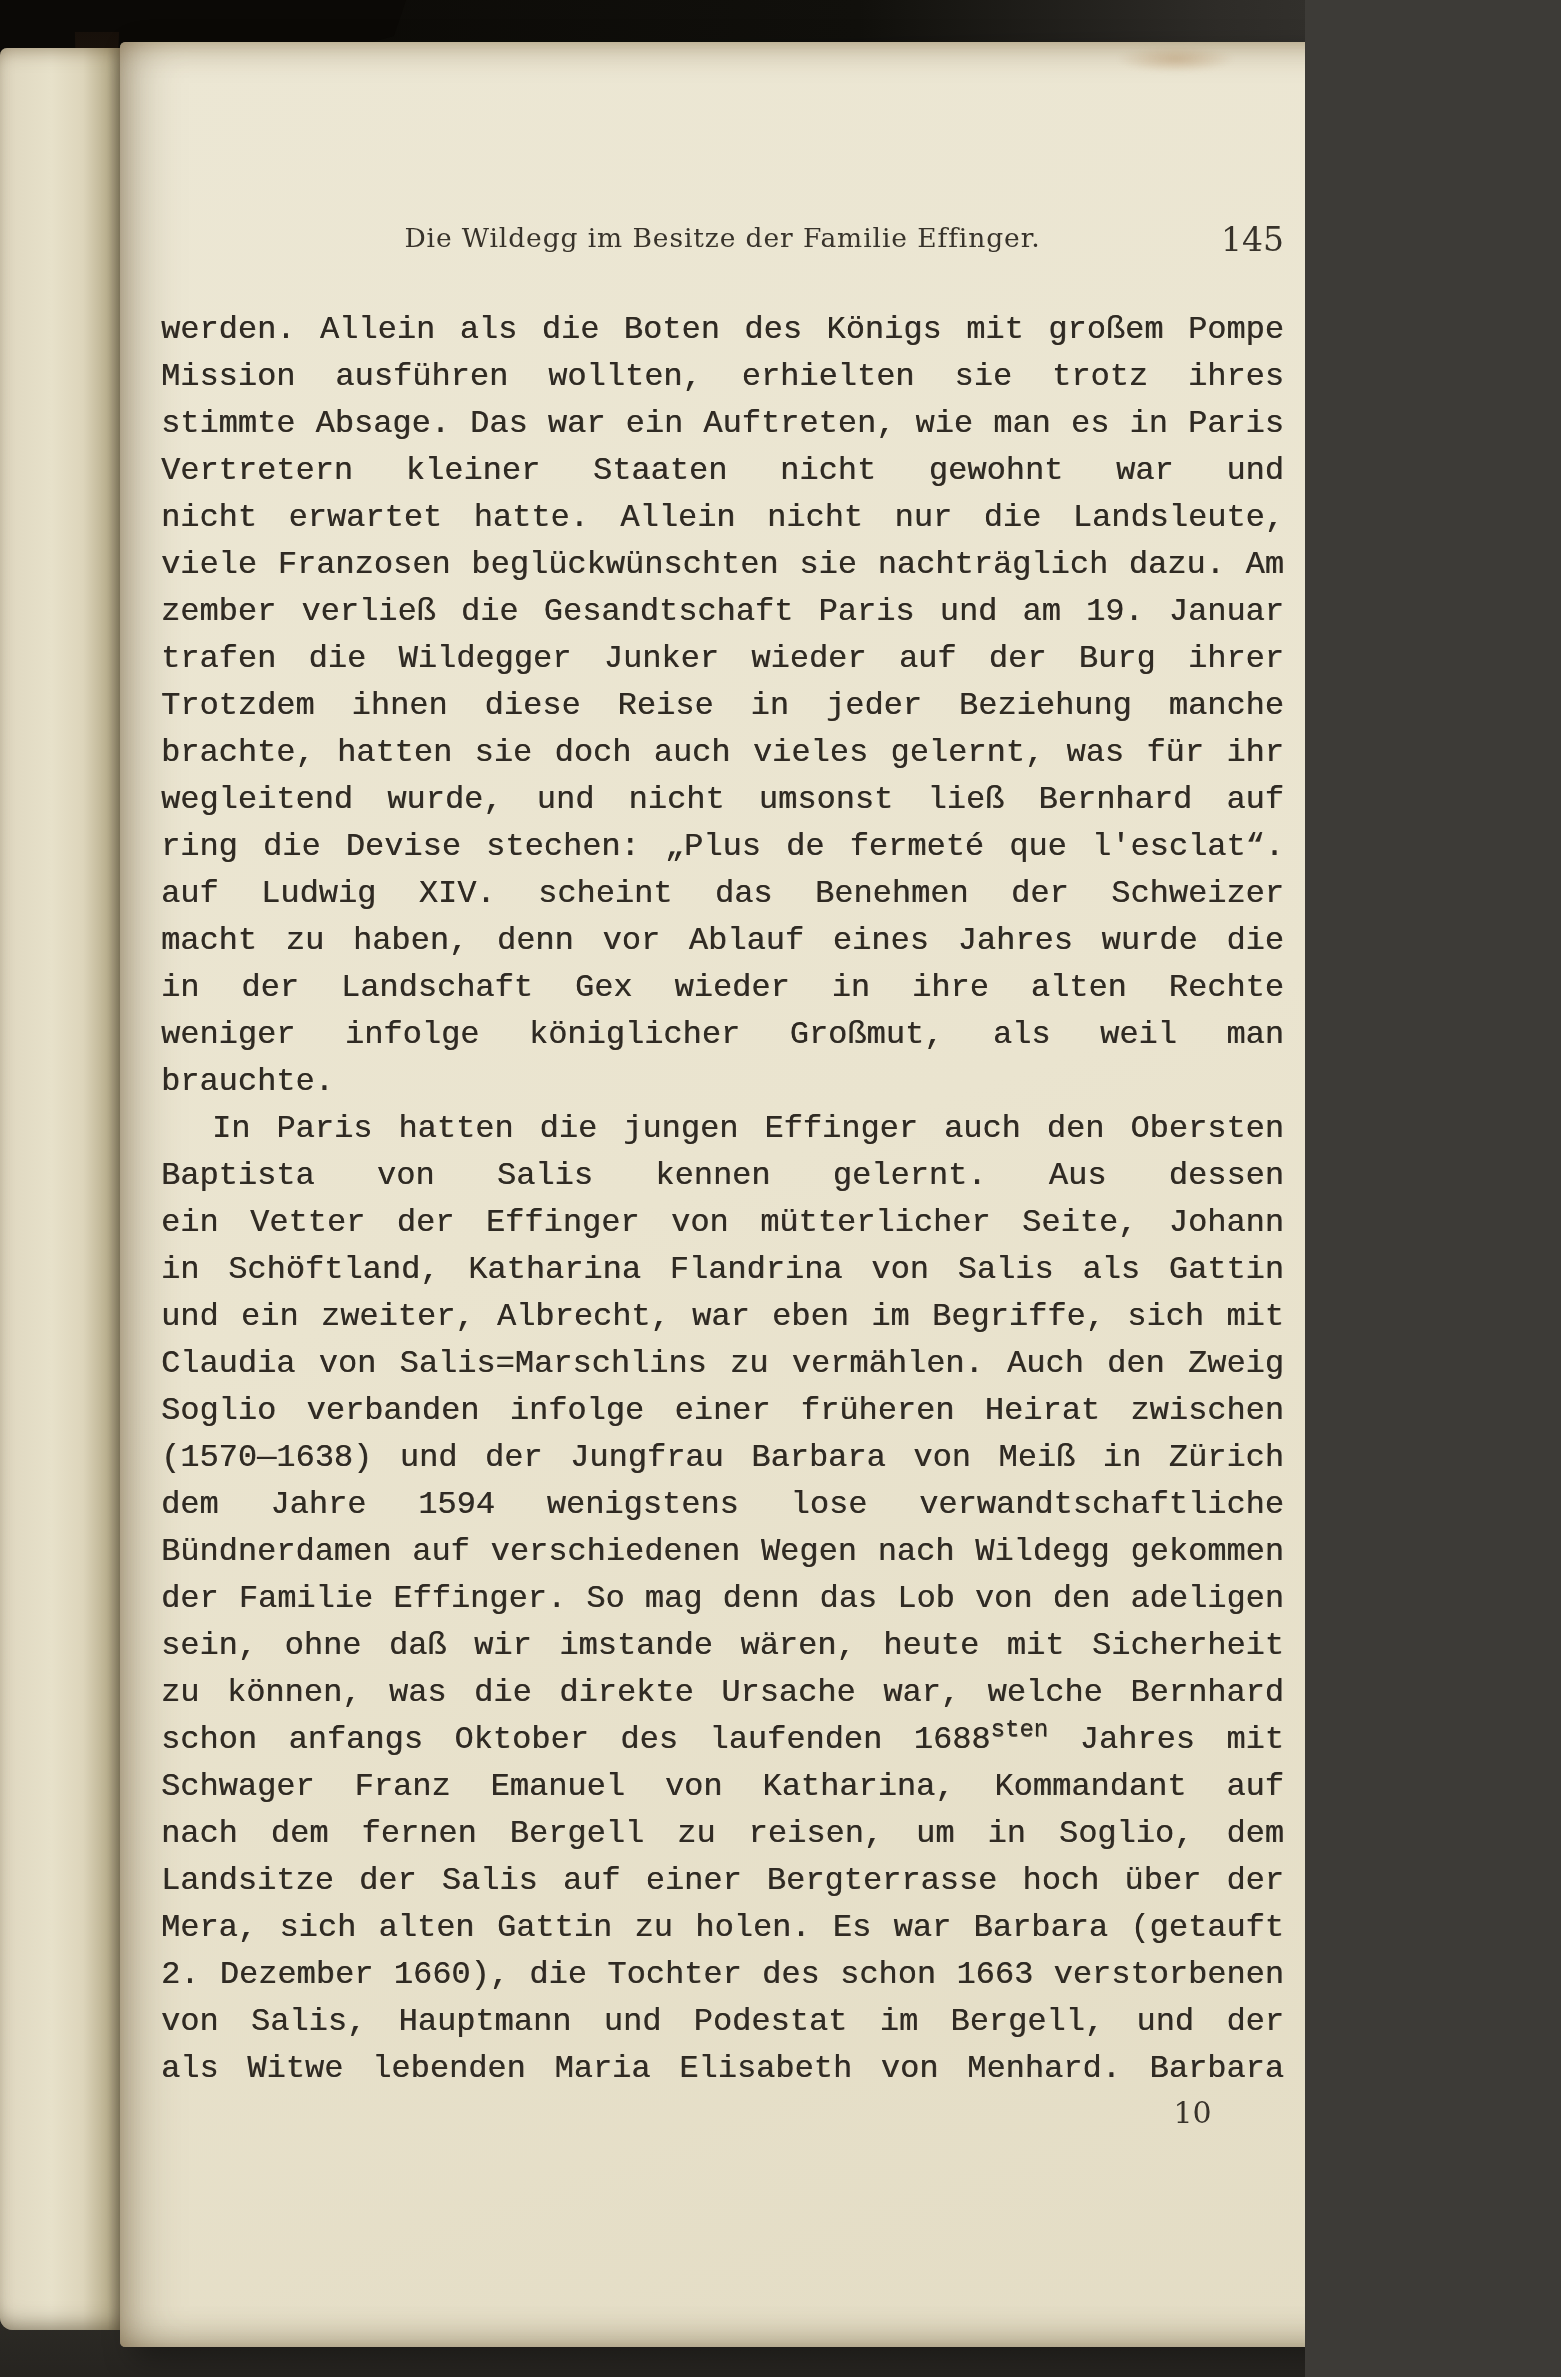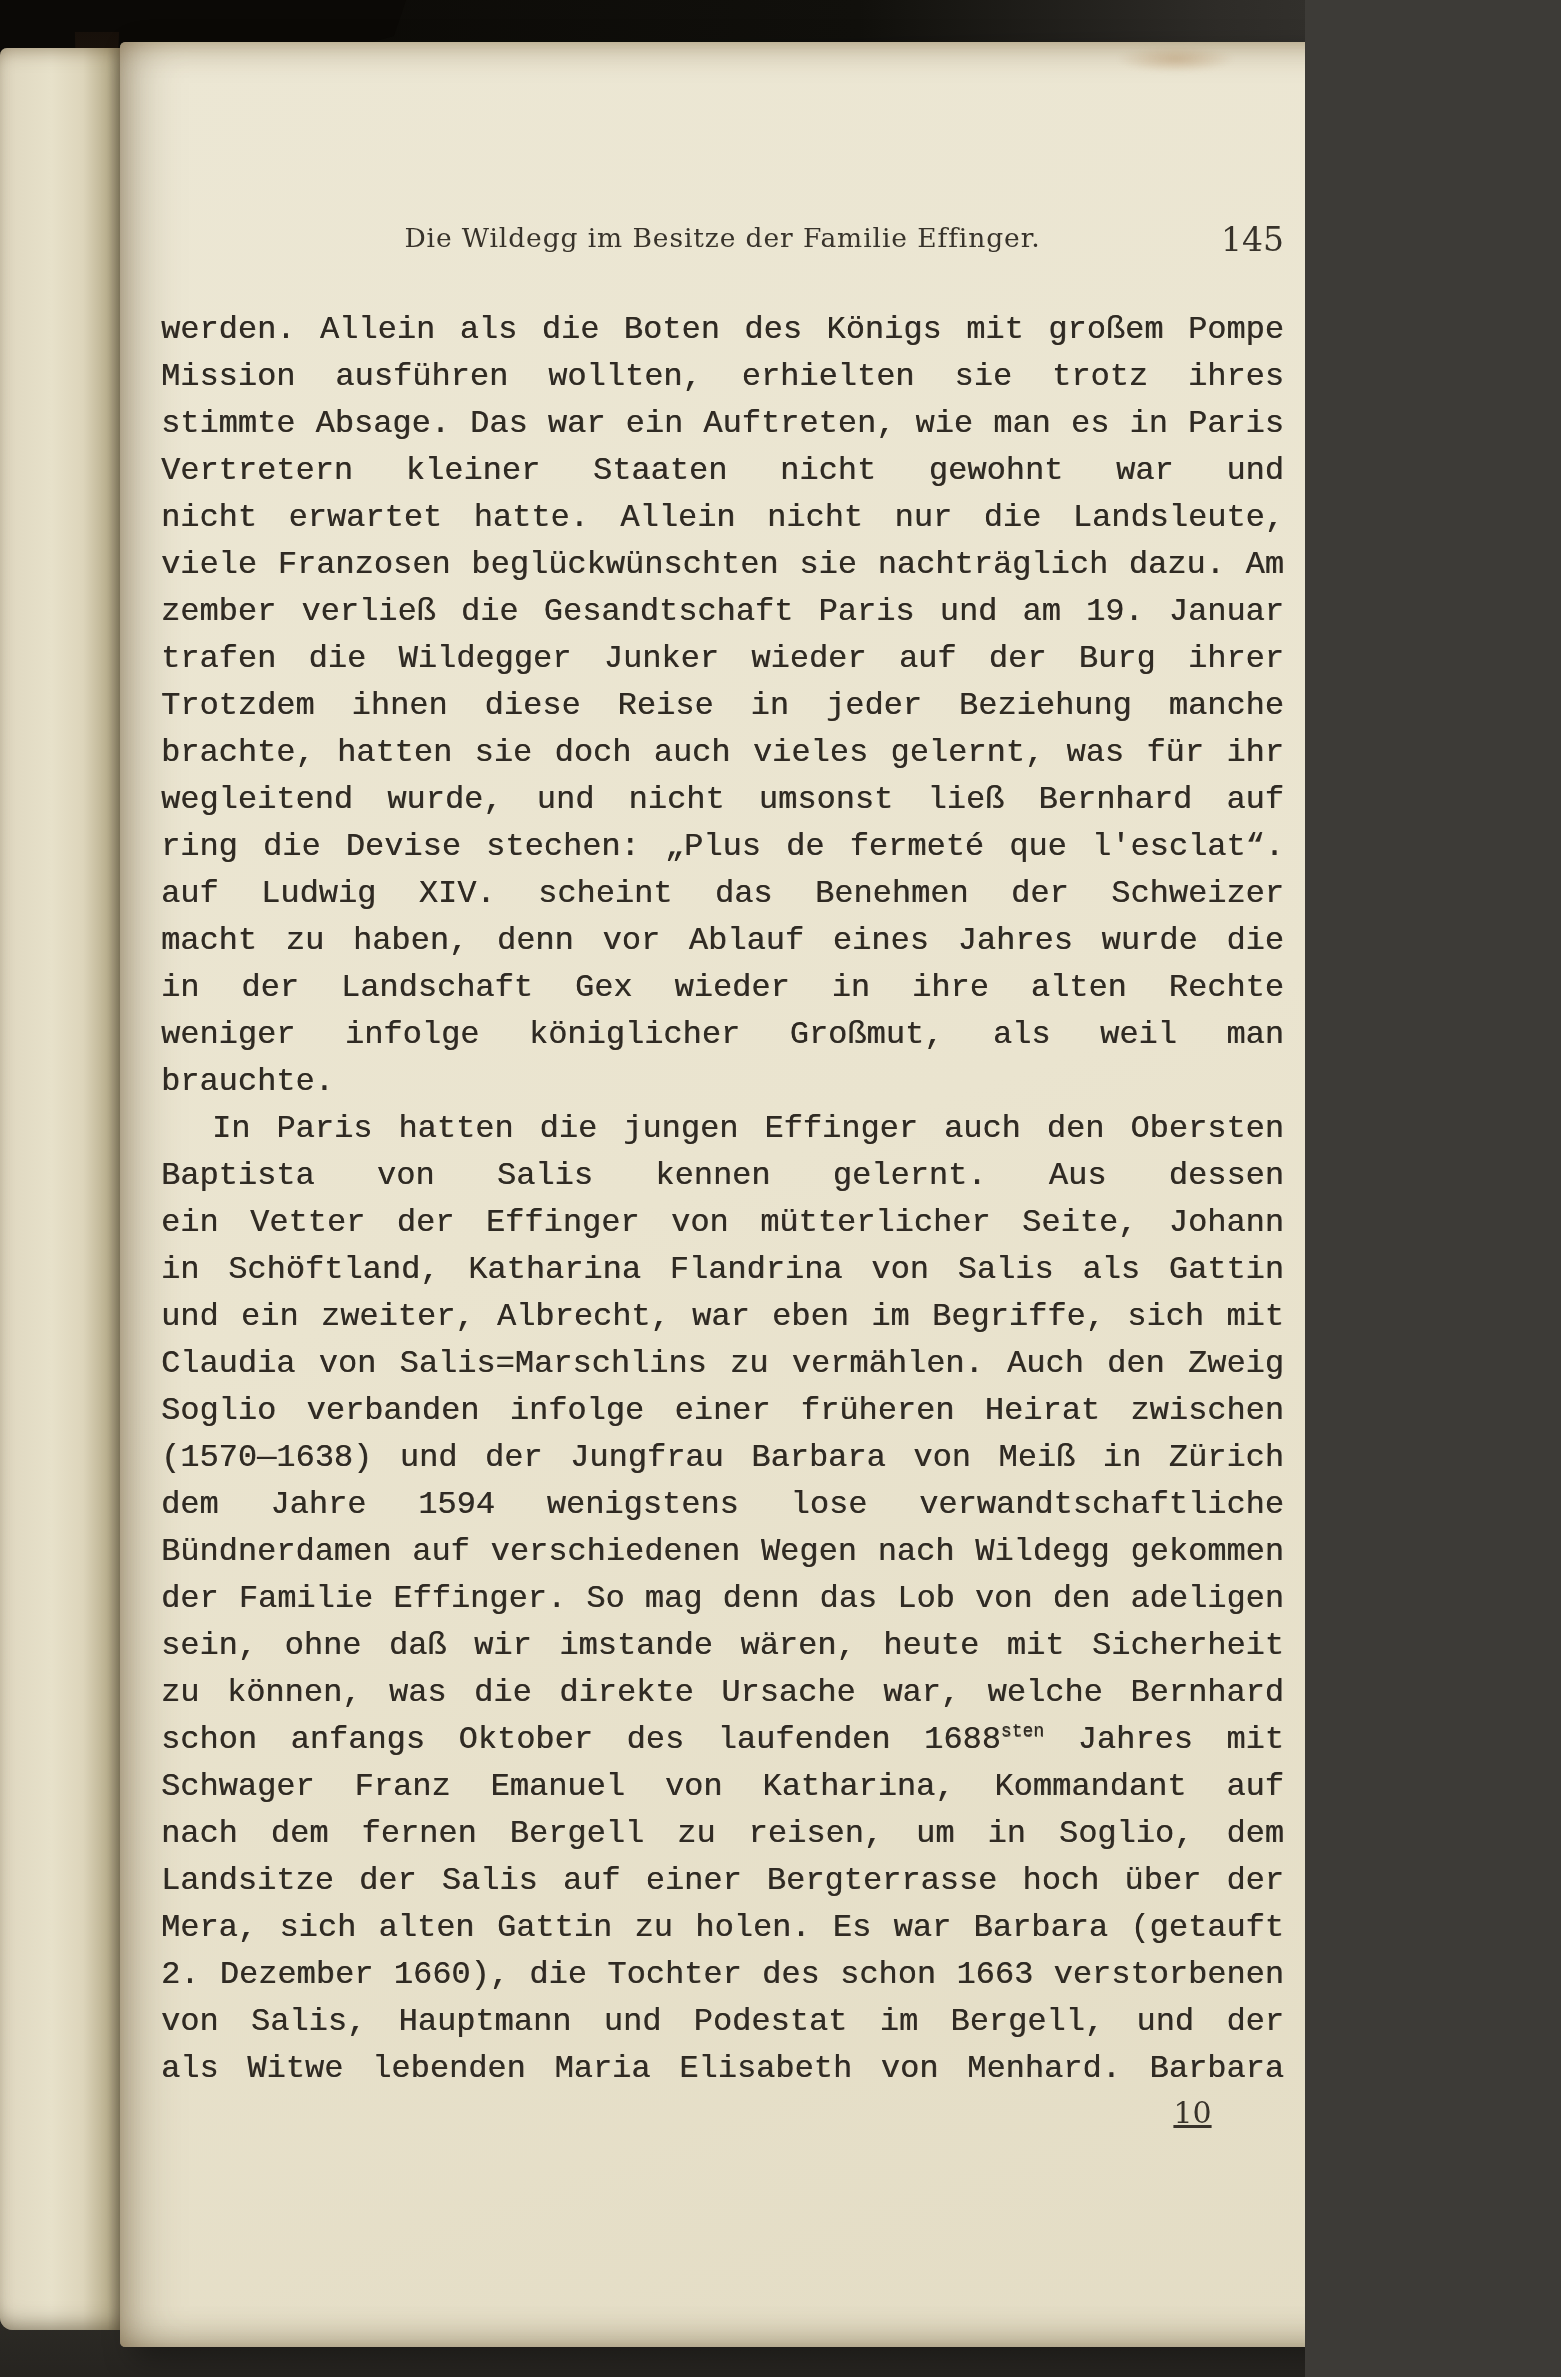--- a/index.html
+++ b/index.html
@@ -39,24 +39,24 @@
 
   .running-header{position:absolute;left:41px;top:175px;width:1123px;height:46px;color:#38332b;}
   .header-title{display:block;text-align:center;font-size:26.5px;line-height:42px;letter-spacing:0.9px;}
   .page-number{position:absolute;right:0;top:1.8px;font-size:33px;line-height:42px;text-align:center;}
 
   .text-block{position:absolute;left:41px;top:264px;width:1123px;color:#2f2a23;
             font-size:32px;text-shadow:0.4px 0.2px 0 rgba(47,42,35,.75);font-family:Liberation Mono, monospace;}
   .line{height:47px;line-height:47px;overflow:hidden;text-align:justify;text-align-last:justify;}
   .line.short{text-align-last:left;}
   .line.indent{text-indent:51px;}
-  .line sup{font-size:18px;line-height:0;vertical-align:super;}
+  .line sup{font-size:24px;line-height:0;vertical-align:super;}
 
   .sig{position:absolute;left:1033px;top:2047px;width:79px;height:47px;line-height:47px;
-            text-align:center;font-size:30px;color:#38332b;text-decoration:underline;}
+            text-align:center;font-size:30px;color:#38332b;}
 </style>
 </head>
 <body>
 
 <div id="canvas">
   <div class="top-band"></div>
   <div class="corner-black"></div>
   <div class="ribbon"></div>
   <div class="edge-strip"></div>
 

